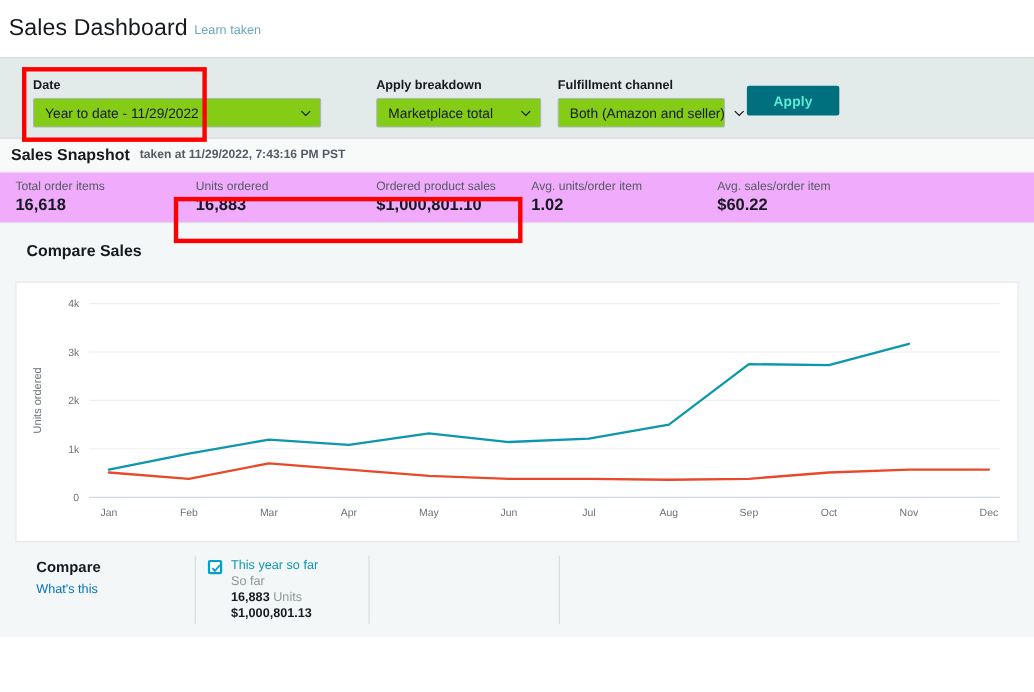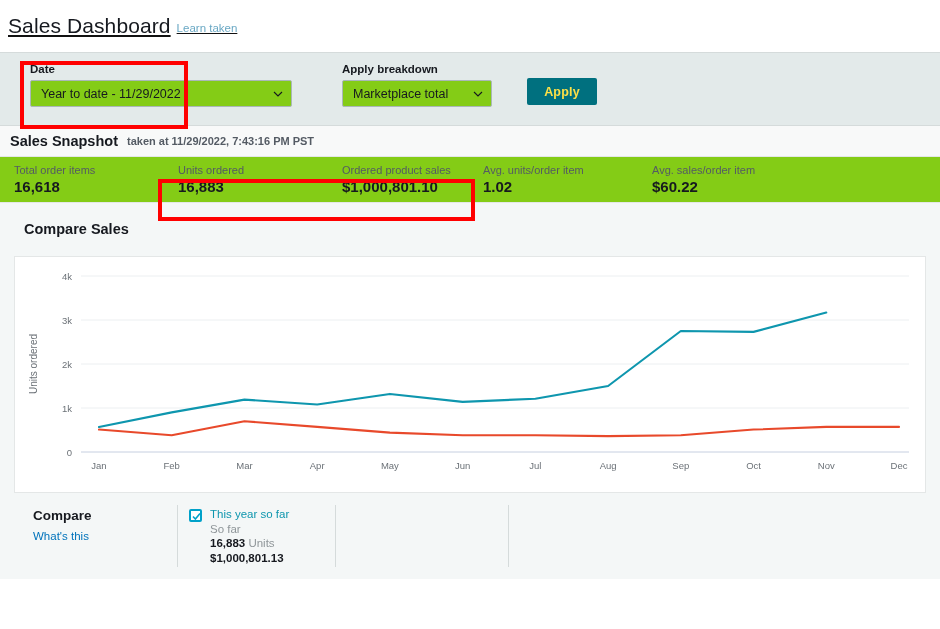--- a/index.html
+++ b/index.html
@@ -12,21 +12,20 @@
     position:relative;
   }
 
   
   .page-header{
     height:52px;
     background:#ffffff;
     display:flex; align-items:center;
     padding:0 12px 0 8px;
     box-sizing:border-box;
-    text-decoration:underline;
   }
   .page-title{
     font-size:21px;
     font-weight:400;
     color:#16191f;
     letter-spacing:.1px;
   }
   .learn-more{
     font-size:11.5px;
     color:#6aa8c4;
@@ -41,21 +40,21 @@
     background:#e3eaea;
     border-top:1px solid #d5dbdb;
     border-bottom:1px solid #d5dbdb;
     height:74px;
     display:flex;
     align-items:flex-start;
     padding-left:30px;
     box-sizing:border-box;
     position:relative;
   }
-  .filter-group{ margin-top:10px; }
+  .filter-group{ margin-top:19px; }
   .filter-label{
     font-size:11.5px;
     font-weight:bold;
     color:#16191f;
     margin-bottom:5px;
     display:block;
   }
   .select-box{
     background:#84cc16;
     border:1px solid #aab7b8;
@@ -81,25 +80,25 @@
   }
   .chev svg{ display:block; }
 
   .gap-1 { width:50px; }
   .gap-2 { width:15px; }
   .gap-3 { width:20px; }
 
   .apply-btn{
     margin-top:25px;
     background:#00707f;
-    color:#fde047;
+    color:#5eead4;
     border:none;
     border-radius:2px;
     height:27px;
-    width:70px;
+    width:84px;
     font-size:12.5px;
     font-weight:bold;
     font-family:"Liberation Sans", sans-serif;
     cursor:pointer;
     letter-spacing:.2px;
   }
 
   
   .snapshot-header{
     height:31px;
@@ -117,21 +116,21 @@
   }
   .snapshot-sub{
     font-size:11px;
     color:#545b64;
     margin-left:9px;
     font-weight:bold;
   }
 
   .metrics{
     height:46px;
-    background:#84cc16;
+    background:#f0abfc;
     border-bottom:1px solid #e4e7e7;
     display:flex;
     align-items:center;
     box-sizing:border-box;
     position:relative;
   }
   .metric{
     padding-left:14px;
     box-sizing:border-box;
   }
@@ -303,20 +302,31 @@
       <span class="chev">
         <svg width="10" height="10" viewBox="0 0 10 10">
             <path d="M1 3 L5 7 L9 3" fill="none" stroke="#16191f" stroke-width="1.1"></path>
           </svg>
       </span>
     </div>
   </div>
 
   <div class="gap-2"></div>
 
+  <div class="filter-group">
+    <span class="filter-label">Fulfillment channel</span>
+    <div class="select-box select-channel">
+      <span>Both (Amazon and seller)</span>
+      <span class="chev">
+        <svg width="10" height="10" viewBox="0 0 10 10">
+            <path d="M1 3 L5 7 L9 3" fill="none" stroke="#16191f" stroke-width="1.1"></path>
+          </svg>
+      </span>
+    </div>
+  </div>
 
   <div class="gap-3"></div>
 
   <button class="apply-btn">Apply</button>
 </div>
 
 <div class="snapshot-header">
   <span class="snapshot-title">Sales Snapshot</span>
   <span class="snapshot-sub">taken at 11/29/2022, 7:43:16 PM PST</span>
 </div>

